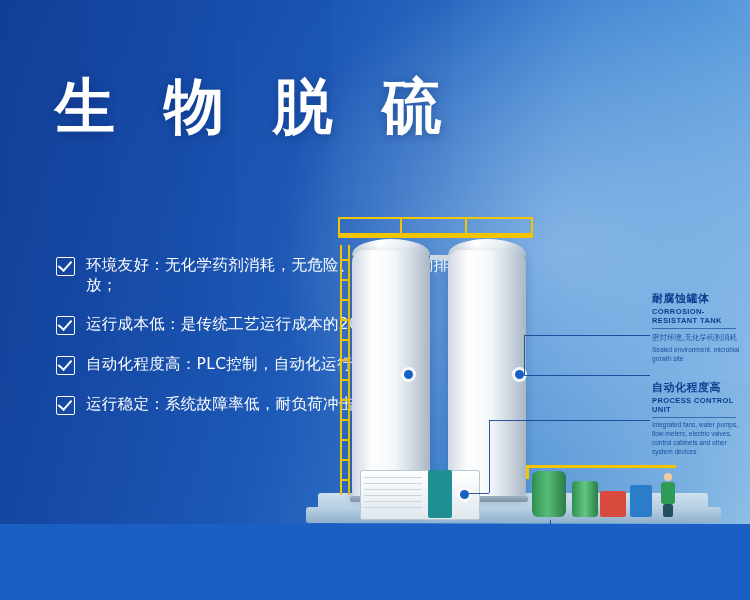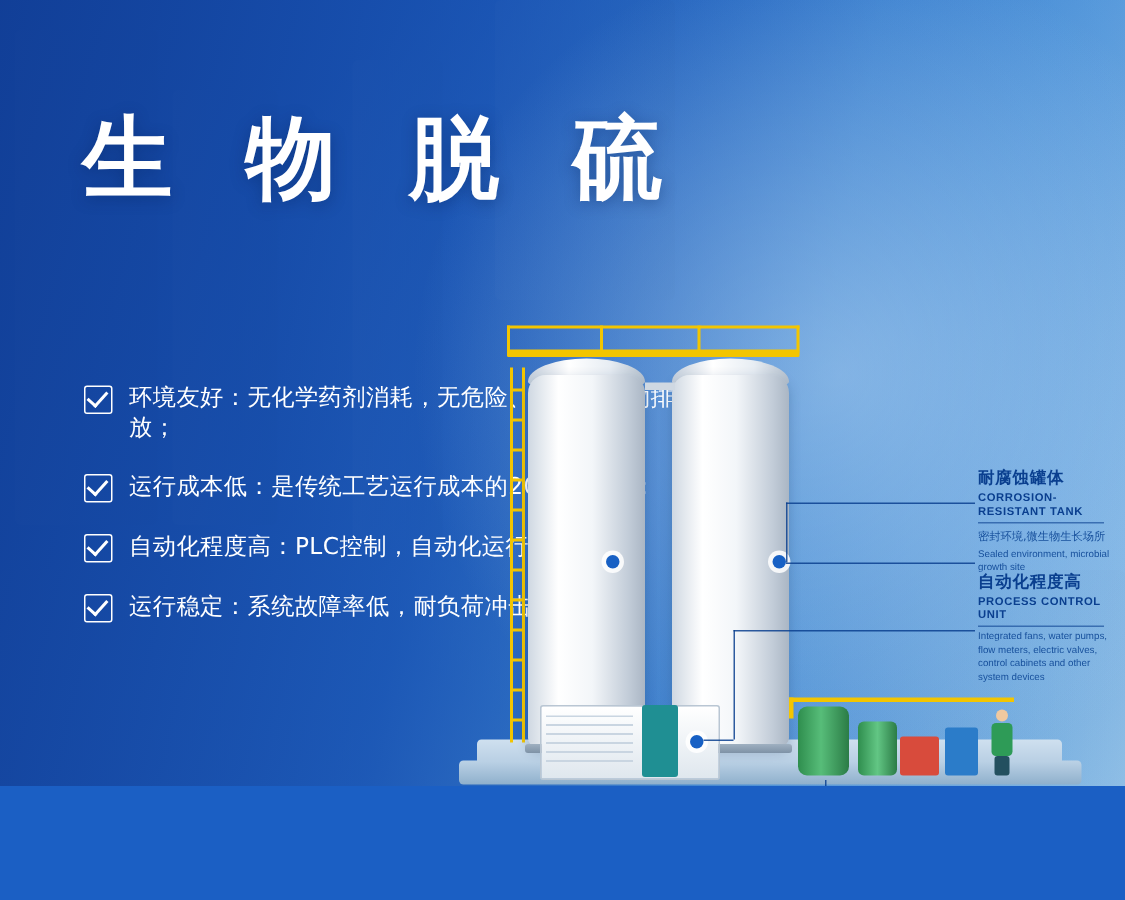--- a/index.html
+++ b/index.html
@@ -228,25 +228,25 @@
     <div class="lead-v" style="left:224px;top:120px;height:40px;"></div>
     <div class="lead" style="left:224px;top:120px;width:126px;"></div>
 
     <div class="lead" style="left:169px;top:278px;width:20px;"></div>
     <div class="lead-v" style="left:189px;top:205px;height:73px;"></div>
     <div class="lead" style="left:189px;top:205px;width:161px;"></div>
 
     <div class="lead-v" style="left:250px;top:305px;height:36px;"></div>
     <div class="lead" style="left:178px;top:341px;width:72px;"></div>
 
-    <div class="callout" style="left:352px;top:96px;width:96px;">
+    <div class="callout" style="left:352px;top:76px;width:96px;">
       <div class="co-cn">耐腐蚀罐体</div>
       <div class="co-en">CORROSION-RESISTANT TANK</div>
       <div class="co-rule"></div>
-      <div class="co-desc">密封环境,微生物生长场所</div>
+      <div class="co-desc">密封环境,无化学药剂消耗</div>
       <div class="co-desc-en">Sealed environment, microbial growth site</div>
     </div>
 
     <div class="callout" style="left:352px;top:165px;width:96px;">
       <div class="co-cn">自动化程度高</div>
       <div class="co-en">PROCESS CONTROL UNIT</div>
       <div class="co-rule"></div>
       <div class="co-desc-en">Integrated fans, water pumps, flow meters, electric valves, control cabinets and other system devices</div>
     </div>
 

